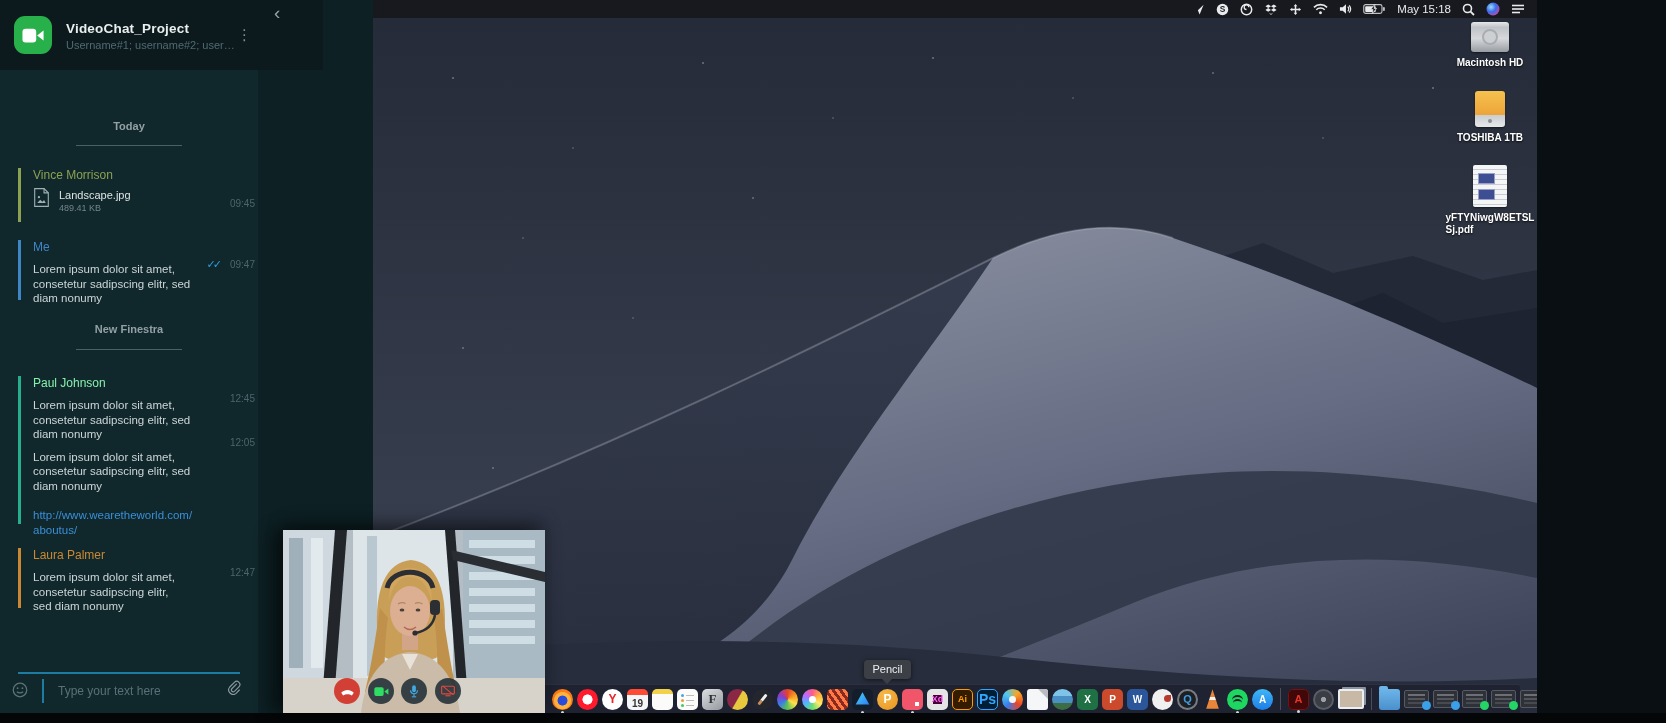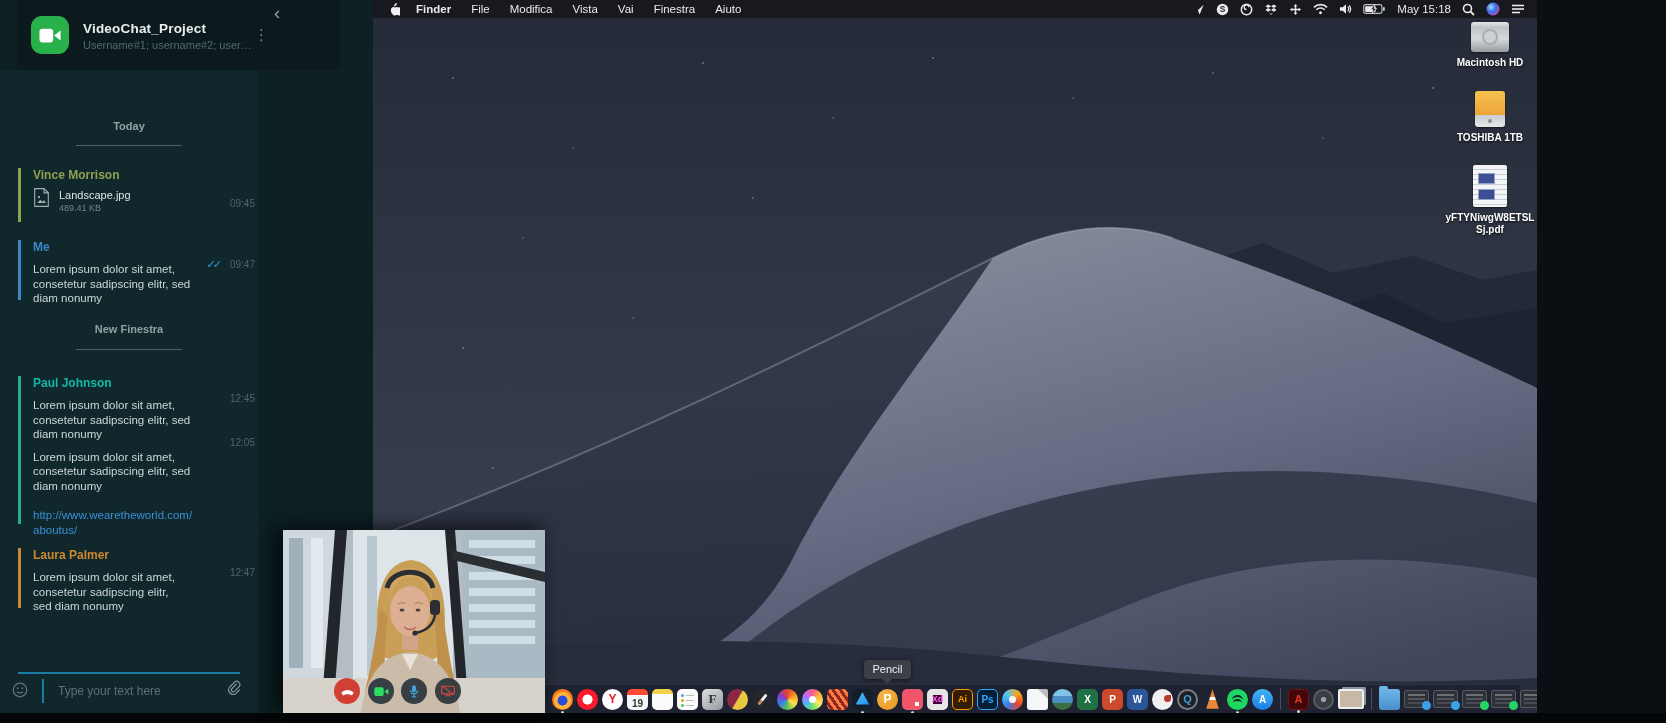--- a/index.html
+++ b/index.html
@@ -2,46 +2,46 @@
 <html><head>
 <meta charset="utf-8">
 <style>
   html,body{margin:0;padding:0}
   body{width:1666px;height:723px;position:relative;overflow:hidden;background:#07090a;
        font-family:"Liberation Sans","DejaVu Sans",sans-serif;-webkit-font-smoothing:antialiased}
   .abs{position:absolute}
 
   
   #app-window{left:0;top:0;width:373px;height:713px;background:#0d2024}
-  #app-header{left:17px;top:0;width:323px;height:70px;background:#0c1a1e}
+  #app-header{left:0;top:0;width:323px;height:70px;background:#0c1a1e}
   #sidebar{left:0;top:70px;width:258px;height:643px;background:#102warning72c;background:#10272c}
   #nav-strip{left:258px;top:70px;width:115px;height:643px;background:#0d2024}
   #back-chevron{left:274px;top:2px;font-size:19px;color:#94a4a7;cursor:default}
   #avatar{left:14px;top:16px;width:38px;height:38px;border-radius:11px;background:#28b04b;
           display:flex;align-items:center;justify-content:center}
   #app-title{left:66px;top:21px;font-size:13.5px;font-weight:700;color:#e9efef;letter-spacing:.2px}
   #app-sub{left:66px;top:39px;font-size:11px;color:#4f6b71}
   #kebab{left:237px;top:26px;font-size:15px;color:#7c8c8f;letter-spacing:0}
 
   
   .divider-label{width:258px;text-align:center;font-size:11px;font-weight:700;color:#93a1a4}
   .divider-line{left:76px;width:106px;height:1px;background:#4c5f63}
 
   
   .msg{left:18px;width:222px;padding-left:12px;border-left:3px solid #888}
-  .msg .author{font-size:12px;font-weight:700;line-height:14px}
+  .msg .author{font-size:12px;font-weight:400;line-height:14px}
   .msg .mtext{font-size:11.5px;line-height:14.6px;color:#ccd6d7;white-space:pre-line;margin-top:8px}
   .mtime{position:absolute;font-size:10px;color:#4e646b}
   .read-receipt{position:absolute;font-size:11px;color:#2da0dd;letter-spacing:-3px;font-weight:700}
   #msg-vince{border-color:#8ca152}
   #msg-vince .author{color:#8ca152}
   #msg-me{border-color:#3f86c8}
   #msg-me .author{color:#3f86c8}
   #msg-paul{border-color:#27ae8f}
-  #msg-paul .author{color:#14b8a6}
+  #msg-paul .author{color:#86efac}
   #msg-laura{border-color:#cb8832}
   #msg-laura .author{color:#cb8832}
   .file-row{position:relative;margin-top:5px;height:28px}
   .file-name{position:absolute;left:26px;top:2px;font-size:11px;color:#dde4e4}
   .file-size{position:absolute;left:26px;top:16px;font-size:9px;color:#73868a}
   .msg-link{font-size:11.5px;line-height:15px;color:#3a8fd6;white-space:pre-line;display:inline-block;
             margin-top:14px;text-decoration:none}
 
   
   #composer-line{left:18px;top:602px;width:222px;height:2px;background:#1d7ca3}
@@ -66,21 +66,21 @@
   .mb-item.bold{font-weight:700}
   #apple-logo{display:flex;align-items:center;padding:0 6px 0 2px}
   #menubar .right{margin-left:auto;display:flex;align-items:center;gap:11px;padding-right:12px}
   .st-ic{display:flex;align-items:center}
   #menu-clock{font-size:11.5px;color:#e8e9eb;white-space:nowrap}
 
   
   #desk-icons{position:absolute;left:1057px;top:22px;width:120px;display:flex;flex-direction:column;
               align-items:center;z-index:3}
   .desk-label{margin-top:5px;margin-bottom:22px;font-size:10px;font-weight:700;color:#fff;
-              text-align:center;line-height:11.5px;text-shadow:0 1px 2px rgba(0,0,0,.85);white-space:pre-line}
+              text-align:left;line-height:11.5px;text-shadow:0 1px 2px rgba(0,0,0,.85);white-space:pre-line}
   #icon-hd{width:38px;height:30px;border-radius:3px;position:relative;
      background:linear-gradient(180deg,#e6e8ea 0%,#bfc2c6 18%,#d6d8db 55%,#989da3 100%);
      box-shadow:0 1px 2px rgba(0,0,0,.5)}
   #icon-hd::before{content:'';position:absolute;left:11px;top:7px;width:12px;height:12px;border-radius:50%;
      background:#cdd0d3;border:2px solid #a9adb2}
   #icon-toshiba{width:30px;height:36px;border-radius:3px;position:relative;box-shadow:0 1px 2px rgba(0,0,0,.5);
      background:linear-gradient(180deg,#f6c24e 0%,#eda43a 66%,#c9ccd0 66%,#e6e8ea 100%)}
   #icon-toshiba::after{content:'';position:absolute;left:13px;bottom:4px;width:4px;height:4px;border-radius:50%;
      background:#8a8f95}
   #icon-pdf{width:34px;height:42px;border-radius:2px;position:relative;background:#f4f5f6;
@@ -130,21 +130,21 @@
   .i-affinity-photo{background:repeating-linear-gradient(55deg,#ff7a45 0 3px,#8a2a1e 3px 6px)}
   .i-affinity-designer{background:#141d2a}
   .i-affinity-designer::after{content:'';position:absolute;left:2px;top:2px;width:17px;height:17px;
       clip-path:polygon(50% 10%,90% 82%,10% 82%);background:linear-gradient(135deg,#49e0f8,#2a6cf0)}
   .i-pencil{border-radius:50%;background:radial-gradient(circle at 35% 30%,#f5b94a,#e8941f)}
   .i-pencil .g{color:#fff;font-size:12px}
   .i-highlights{background:#f0556a}
   .i-highlights::after{content:'';position:absolute;right:4px;bottom:4px;width:4px;height:4px;background:#fff}
   .i-adobe-xd{background:#470137;border:6px solid #e5e5e5;box-sizing:border-box}.i-adobe-xd .g{color:#ff61f6;font-size:9px}
   .i-adobe-illustrator{background:#331c00;border:1px solid #ff9a00;box-sizing:border-box}.i-adobe-illustrator .g{color:#ff9a00;font-size:9px}
-  .i-adobe-photoshop{background:#001e36;border:1px solid #31a8ff;box-sizing:border-box}.i-adobe-photoshop .g{color:#31a8ff;font-size:10px}
+  .i-adobe-photoshop{background:#001e36;border:1px solid #31a8ff;box-sizing:border-box}.i-adobe-photoshop .g{color:#31a8ff;font-size:14px}
   .i-swirl-browser{border-radius:50%;background:conic-gradient(from 40deg,#f5a623,#e8452a,#3a7ce8,#4dc8f0,#f5a623)}
   .i-swirl-browser::after{content:'';position:absolute;left:7px;top:7px;width:7px;height:7px;border-radius:50%;background:#f5f6f8}
   .i-libreoffice{background:#f5f6f7;border-radius:3px}
   .i-libreoffice::after{content:'';position:absolute;right:0;top:0;border:5px solid #b9bdc1;
       border-left-color:transparent;border-bottom-color:transparent;border-radius:0 3px 0 0}
   .i-stacks{border-radius:50%;background:linear-gradient(#7ec3e8 0 34%,#4a90c4 34% 67%,#3c6e46 67%)}
   .i-excel{background:#1f7145}.i-excel .g{color:#fff}
   .i-powerpoint{background:#cb4a2c}.i-powerpoint .g{color:#fff}
   .i-word{background:#2b579a}.i-word .g{color:#fff}
   .i-bear{border-radius:50%;background:#f0f0f0}
@@ -314,28 +314,20 @@
     <path d="M700,238 L760,215 L830,245 L890,225 L960,255 L1040,238 L1110,262 L1164,252 L1164,330 L700,330 Z" fill="#232937"></path>
     <path d="M940,300 L1010,275 L1070,305 L1164,290 L1164,380 L940,380 Z" fill="#1d2330"></path>
     <path d="M0,520 C240,430 440,330 620,240 C680,210 740,200 800,220 C950,270 1080,330 1164,370 L1164,695 L0,695 Z" fill="url(#duneL)"></path>
     <path d="M0,520 C240,430 440,330 620,240 C560,330 470,440 420,540 C370,640 260,690 0,695 Z" fill="url(#duneD)" opacity="0.95"></path>
     <path d="M300,695 C420,560 620,470 840,455 C960,447 1080,465 1164,485 L1164,560 C1020,530 880,535 760,585 C660,627 560,665 480,695 Z" fill="#2f3647" opacity="0.85"></path>
     <path d="M0,640 C200,620 420,615 640,640 C840,662 1020,668 1164,660 L1164,695 L0,695 Z" fill="#272d3c"></path>
     <path d="M0,520 C240,430 440,330 620,240 C680,210 740,200 800,220" fill="none" stroke="#b9bec9" stroke-width="2" opacity="0.3"></path>
   </svg>
 
   <div id="menubar">
-    <div class="left">
-      <span id="apple-logo">
-        <svg width="11" height="13" viewBox="0 0 170 200">
-            <path fill="#f0f1f3" d="M150,70 c-20,-15 -45,-10 -55,0 c-15,-12 -40,-15 -55,5 c-20,25 -10,70 10,95 c10,12 22,25 38,24 c14,-1 18,-8 35,-8 c16,0 20,8 35,8 c15,0 28,-14 38,-27 c7,-10 10,-15 15,-26 c-38,-15 -45,-68 -8,-85 z M110,35 c8,-10 14,-24 12,-35 c-12,1 -25,8 -33,18 c-7,9 -13,22 -11,34 c12,1 24,-7 32,-17 z"></path>
-          </svg>
-      </span>
-      <span><span class="mb-item bold">Finder</span><span class="mb-item">File</span><span class="mb-item">Modifica</span><span class="mb-item">Vista</span><span class="mb-item">Vai</span><span class="mb-item">Finestra</span><span class="mb-item">Aiuto</span></span>
-    </div>
     <div class="right">
       <span style="display:flex;align-items:center;gap:11px">
           <span class="st-ic">
             <svg width="13" height="13" viewBox="0 0 14 14">
               <path d="M1.5,12.5 L12.5,1.8 L8.2,12.5 L6.3,7.8 Z" fill="#e9eaec"></path>
             </svg>
           </span>
           <span class="st-ic">
             <svg width="13" height="13" viewBox="0 0 14 14">
               <circle cx="7" cy="7" r="6.2" fill="#e9eaec"></circle>

